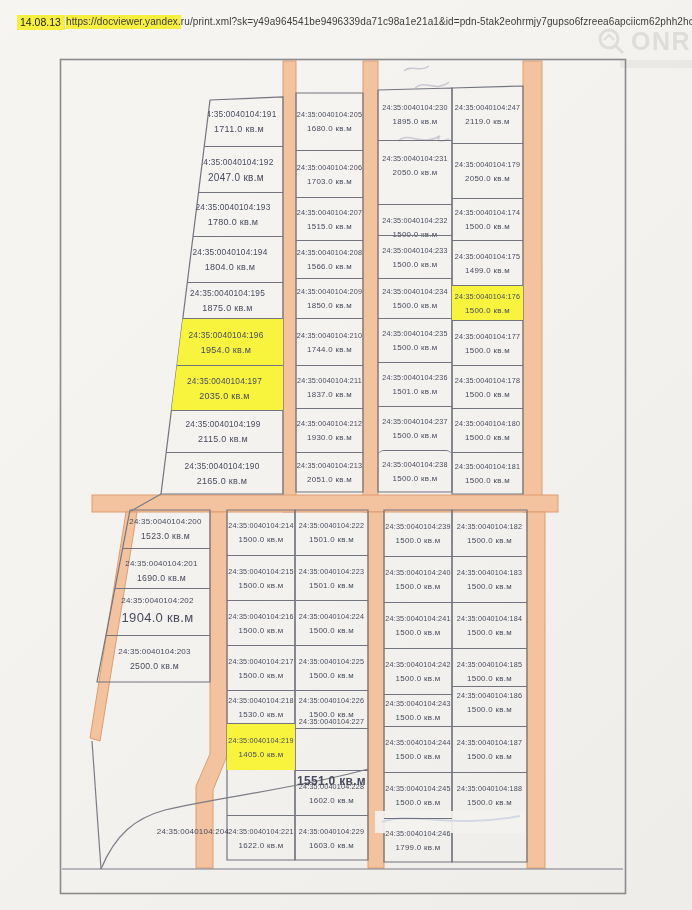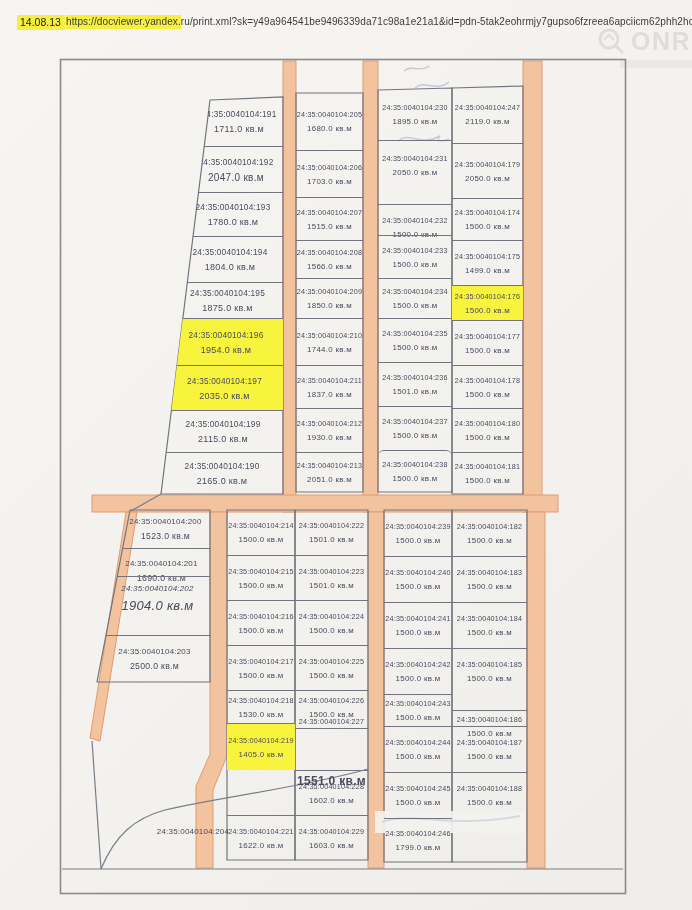--- a/index.html
+++ b/index.html
@@ -259,21 +259,21 @@
       </div>
       <div class="col" style="left: 97px; top: 510px; width: 113px; height: 172px; clip-path: polygon(29% 0px, 100% 0px, 100% 100%, 0px 100%);">
         <div class="plot first" style="top: 0px; height: 38px; width: 100%; font-size: 8px; padding-left: 24px;">
           <div class="num">24:35:0040104:200</div>
           <div class="area" style="font-size: 8.7px;">1523.0 кв.м</div>
         </div>
         <div class="plot bt" style="top: 38px; height: 44px; width: 100%; font-size: 8px; padding-left: 16px;">
           <div class="num">24:35:0040104:201</div>
           <div class="area" style="font-size: 8.7px;">1690.0 кв.м</div>
         </div>
-        <div class="plot bt" style="top: 66px; height: 43px; width: 100%; font-size: 8px; padding-left: 8px; font-style: italic;">
+        <div class="plot bt" style="top: 78px; height: 43px; width: 100%; font-size: 8px; padding-left: 8px;">
           <div class="num">24:35:0040104:202</div>
           <div class="area" style="font-size: 13px;">1904.0 кв.м</div>
         </div>
         <div class="plot bt" style="top: 125px; height: 47px; width: 100%; font-size: 8px; padding-left: 2px;">
           <div class="num">24:35:0040104:203</div>
           <div class="area" style="font-size: 8.7px;">2500.0 кв.м</div>
         </div>
       </div>
       <div class="col" style="left: 227px; top: 510px; width: 68px; height: 350px;">
         <div class="plot first" style="top: 0px; height: 45px; width: 100%; font-size: 7.2px;">
@@ -383,21 +383,21 @@
           <div class="area" style="font-size: 7.9px;">1500.0 кв.м</div>
         </div>
         <div class="plot bt" style="top: 92px; height: 46px; width: 100%; font-size: 7.2px;">
           <div class="num">24:35:0040104:184</div>
           <div class="area" style="font-size: 7.9px;">1500.0 кв.м</div>
         </div>
         <div class="plot bt" style="top: 138px; height: 46px; width: 100%; font-size: 7.2px;">
           <div class="num">24:35:0040104:185</div>
           <div class="area" style="font-size: 7.9px;">1500.0 кв.м</div>
         </div>
-        <div class="plot bt" style="top: 200px; height: 32px; width: 100%; font-size: 7.2px;">
+        <div class="plot bt" style="top: 176px; height: 32px; width: 100%; font-size: 7.2px;">
           <div class="num">24:35:0040104:186</div>
           <div class="area" style="font-size: 7.9px;">1500.0 кв.м</div>
         </div>
         <div class="plot bt" style="top: 216px; height: 46px; width: 100%; font-size: 7.2px;">
           <div class="num">24:35:0040104:187</div>
           <div class="area" style="font-size: 7.9px;">1500.0 кв.м</div>
         </div>
         <div class="plot bt" style="top: 262px; height: 46px; width: 100%; font-size: 7.2px;">
           <div class="num">24:35:0040104:188</div>
           <div class="area" style="font-size: 7.9px;">1500.0 кв.м</div>

